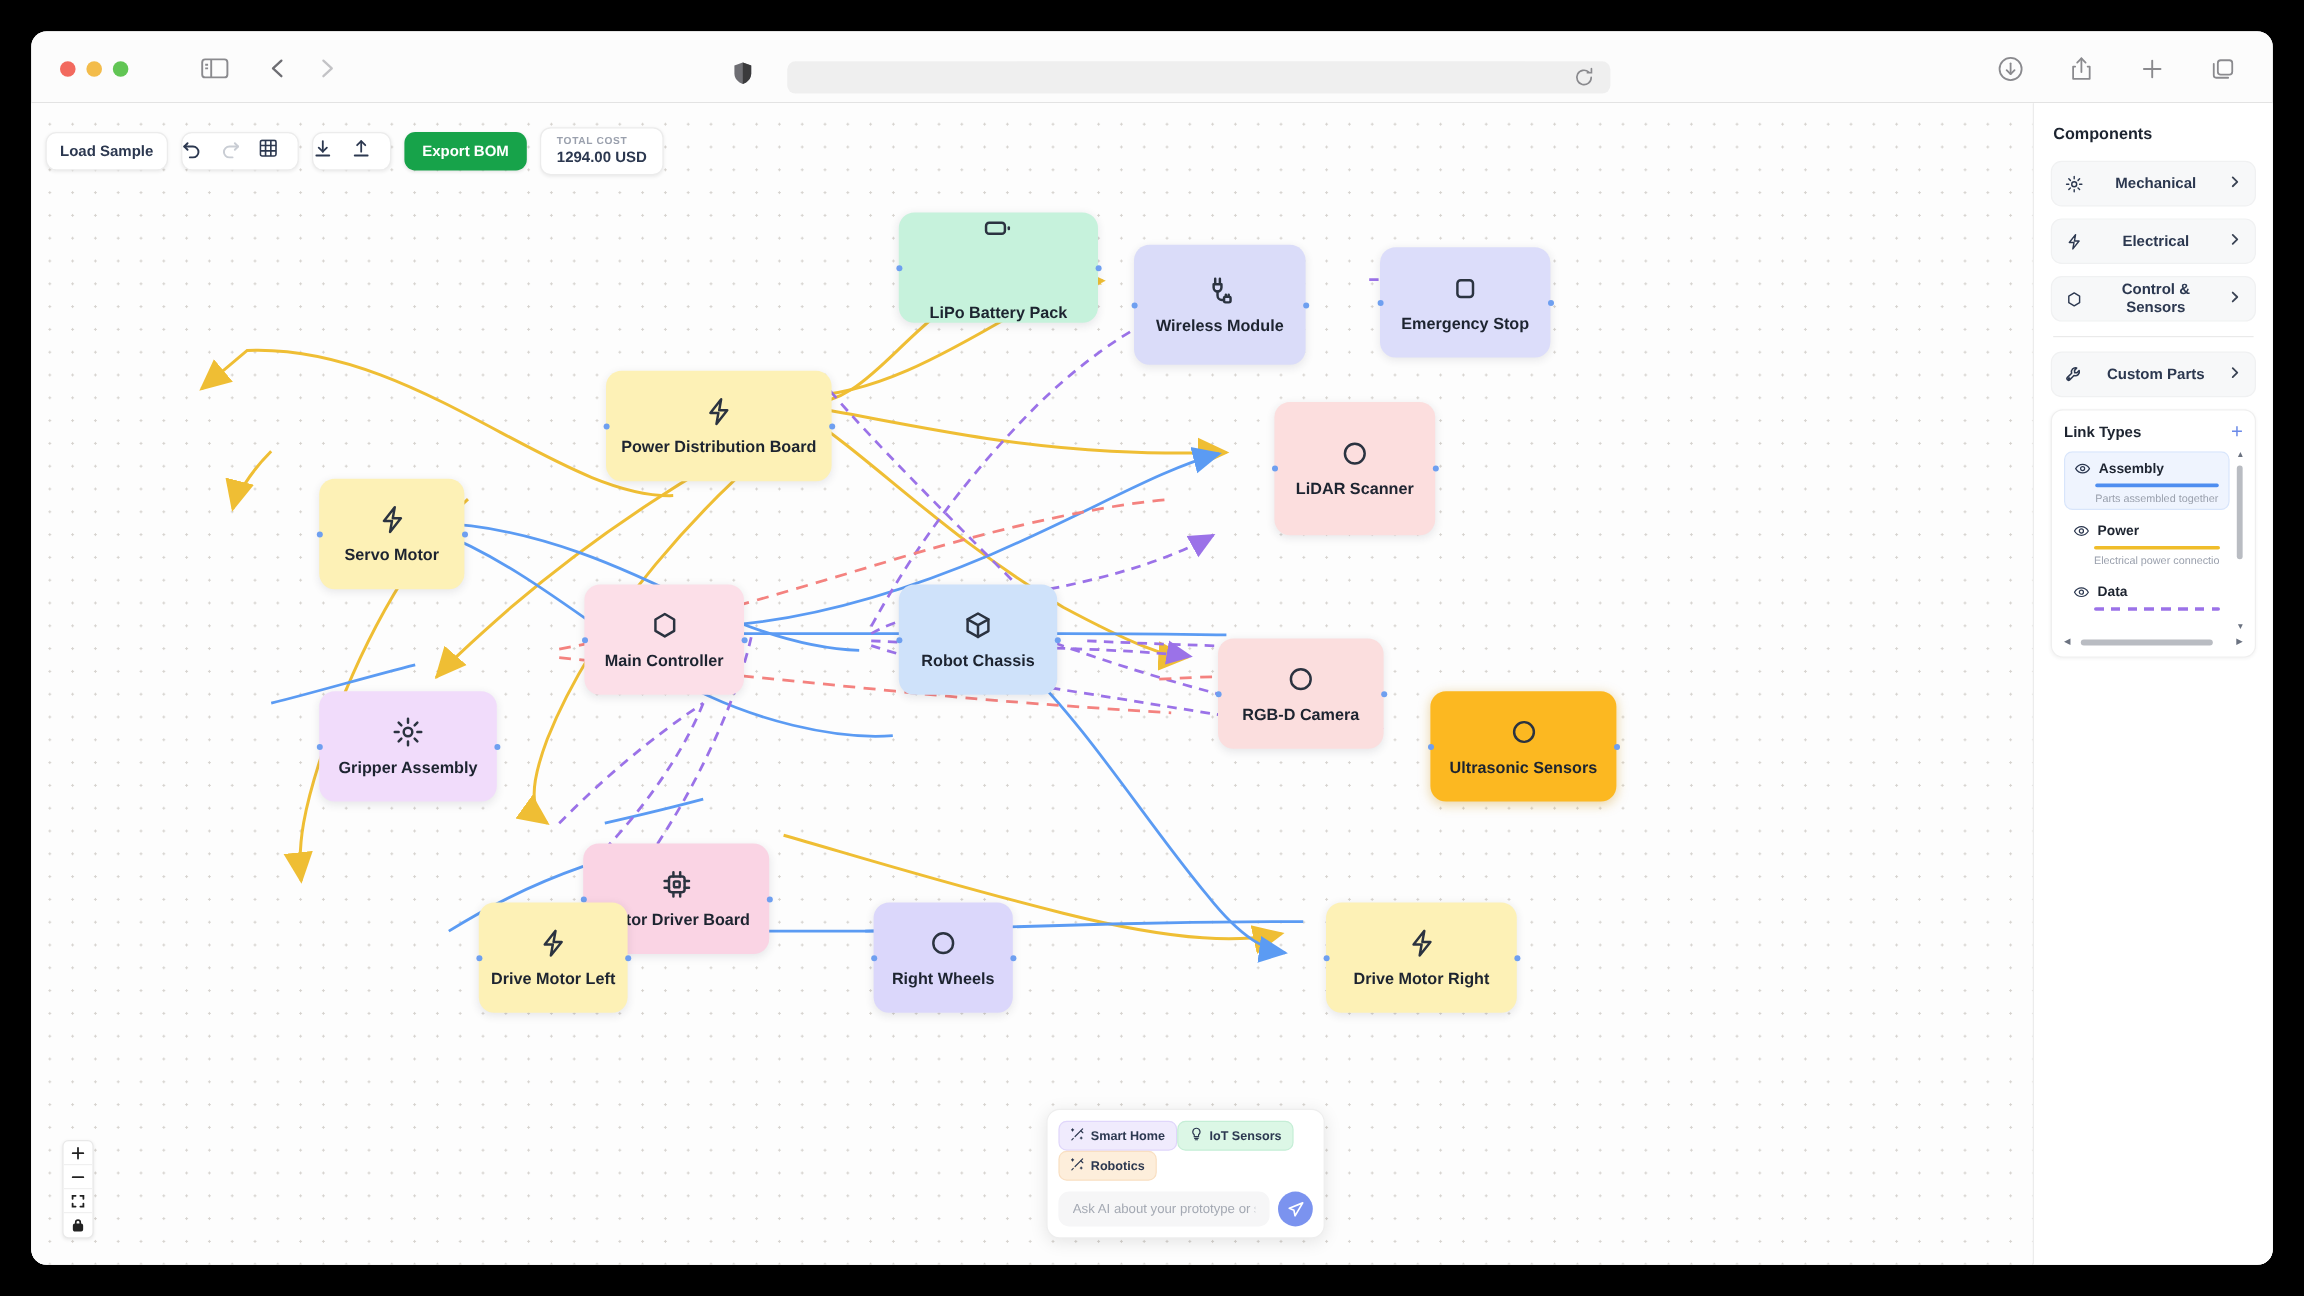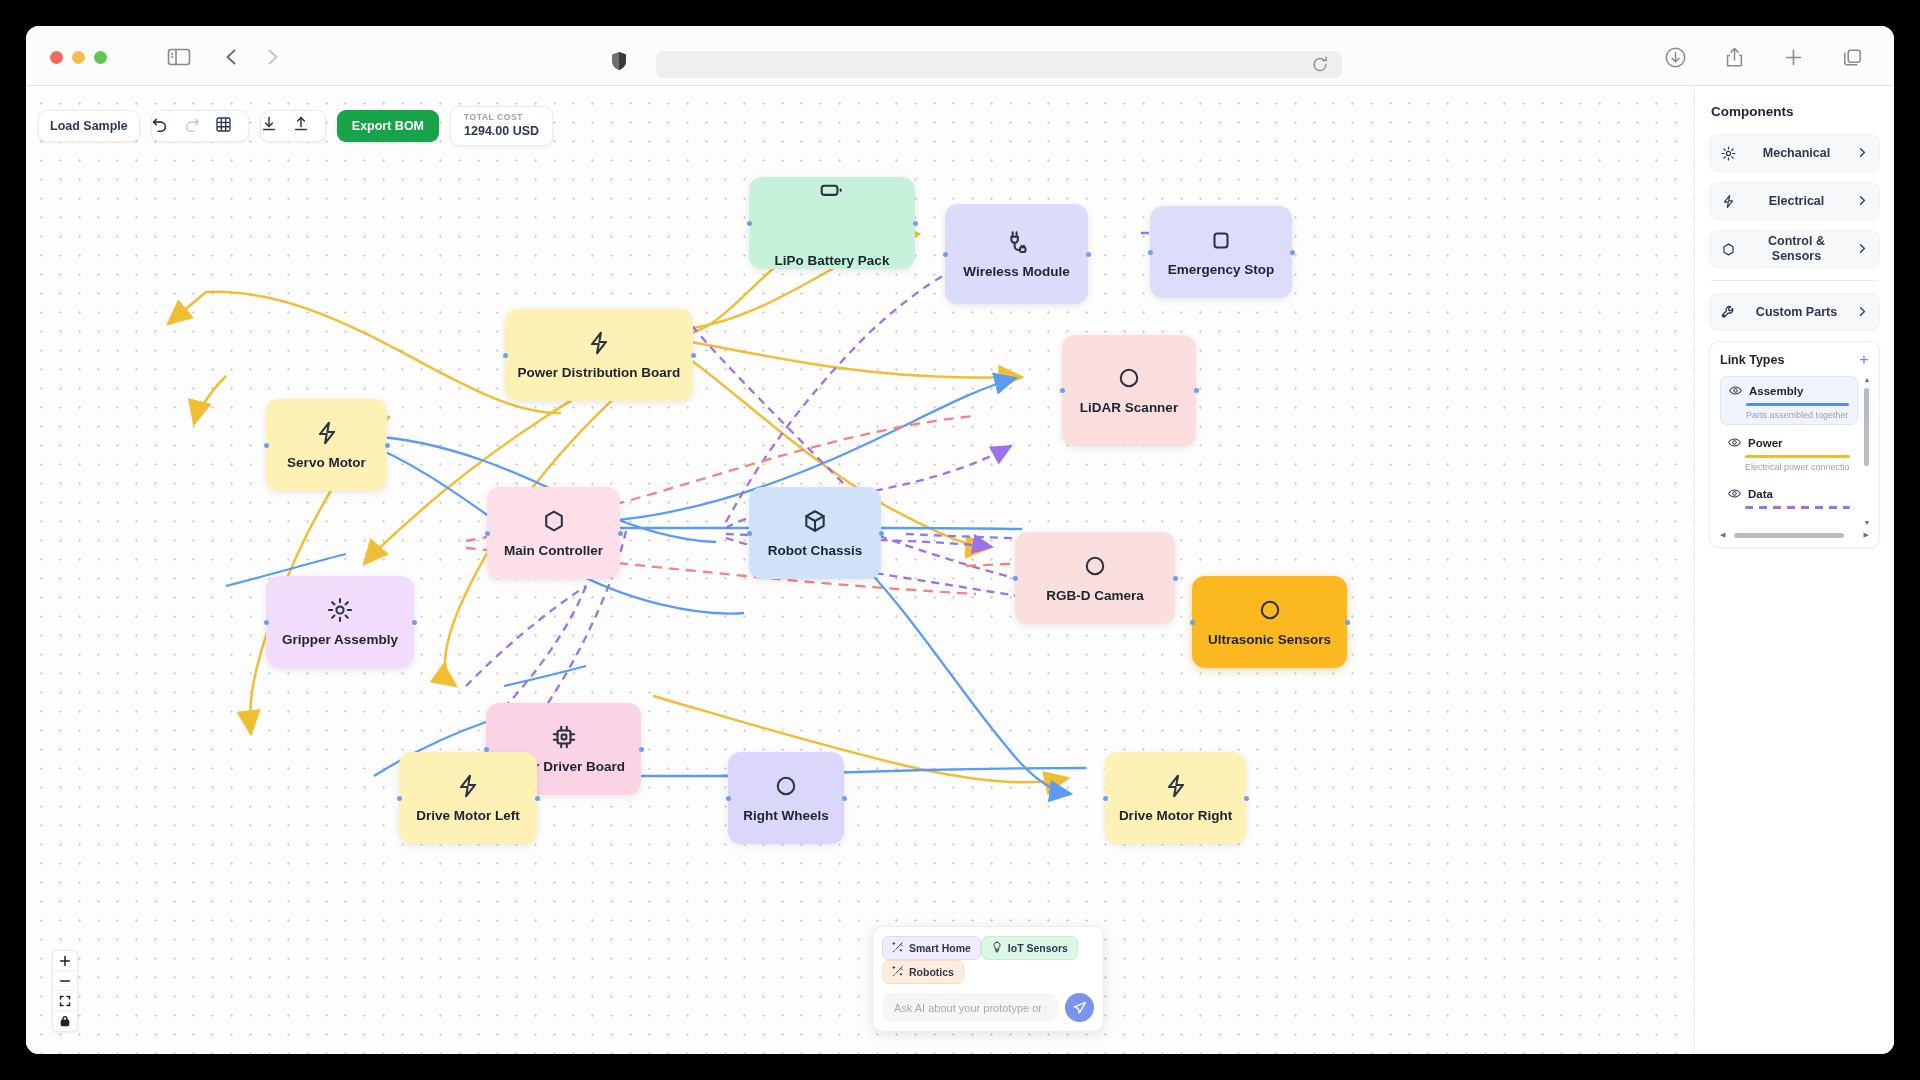--- a/index.html
+++ b/index.html
@@ -446,21 +446,21 @@
               <span class="port pl"></span>
               <span class="port pr"></span>
               <span class="n-icon">
                 <svg width="26" height="26" viewBox="0 0 24 24" fill="none" stroke="currentColor" stroke-width="1.9" stroke-linecap="round" stroke-linejoin="round">
                   <path d="M12 3 20 7.5v9L12 21 4 16.5v-9z"></path>
                   <path d="M4 7.5 12 12l8-4.5M12 12v9"></path>
                 </svg>
               </span>
               <span class="n-label">Robot Chassis</span>
             </div>
-            <div class="node" style="left: 989px; top: 446px; width: 160px; height: 92px; background: rgb(251, 222, 222);">
+            <div class="node" style="left: 989px; top: 446px; width: 138px; height: 92px; background: rgb(251, 222, 222);">
               <span class="port pl"></span>
               <span class="port pr"></span>
               <span class="n-icon">
                 <svg width="26" height="26" viewBox="0 0 24 24" fill="none" stroke="currentColor" stroke-width="1.9" stroke-linecap="round" stroke-linejoin="round">
                   <circle cx="12" cy="12" r="7.6"></circle>
                 </svg>
               </span>
               <span class="n-label">RGB-D Camera</span>
             </div>
             <div class="node" style="left: 240px; top: 490px; width: 148px; height: 92px; background: rgb(241, 220, 251);">
@@ -499,31 +499,31 @@
             <div class="node" style="left: 702px; top: 666px; width: 116px; height: 92px; background: rgb(219, 215, 251);">
               <span class="port pl"></span>
               <span class="port pr"></span>
               <span class="n-icon">
                 <svg width="26" height="26" viewBox="0 0 24 24" fill="none" stroke="currentColor" stroke-width="1.9" stroke-linecap="round" stroke-linejoin="round">
                   <circle cx="12" cy="12" r="7.6"></circle>
                 </svg>
               </span>
               <span class="n-label">Right Wheels</span>
             </div>
-            <div class="node" style="left: 373px; top: 666px; width: 138px; height: 92px; background: rgb(253, 241, 182);">
+            <div class="node" style="left: 373px; top: 666px; width: 124px; height: 92px; background: rgb(253, 241, 182);">
               <span class="port pl"></span>
               <span class="port pr"></span>
               <span class="n-icon">
                 <svg width="26" height="26" viewBox="0 0 24 24" fill="none" stroke="currentColor" stroke-width="1.9" stroke-linecap="round" stroke-linejoin="round">
                   <path d="M13.8 2.5 5.5 13h6.2l-1.5 8.5L18.5 11h-6.2z"></path>
                 </svg>
               </span>
               <span class="n-label">Drive Motor Left</span>
             </div>
-            <div class="node" style="left: 1079px; top: 666px; width: 141px; height: 92px; background: rgb(253, 241, 182);">
+            <div class="node" style="left: 1079px; top: 666px; width: 159px; height: 92px; background: rgb(253, 241, 182);">
               <span class="port pl"></span>
               <span class="port pr"></span>
               <span class="n-icon">
                 <svg width="26" height="26" viewBox="0 0 24 24" fill="none" stroke="currentColor" stroke-width="1.9" stroke-linecap="round" stroke-linejoin="round">
                   <path d="M13.8 2.5 5.5 13h6.2l-1.5 8.5L18.5 11h-6.2z"></path>
                 </svg>
               </span>
               <span class="n-label">Drive Motor Right</span>
             </div>
           </div>

